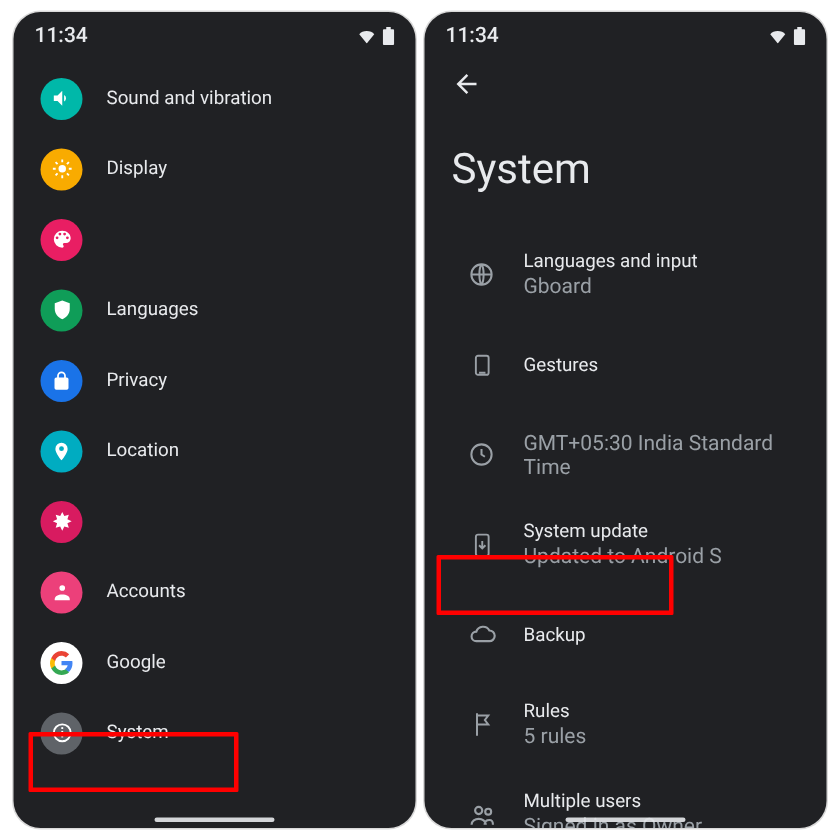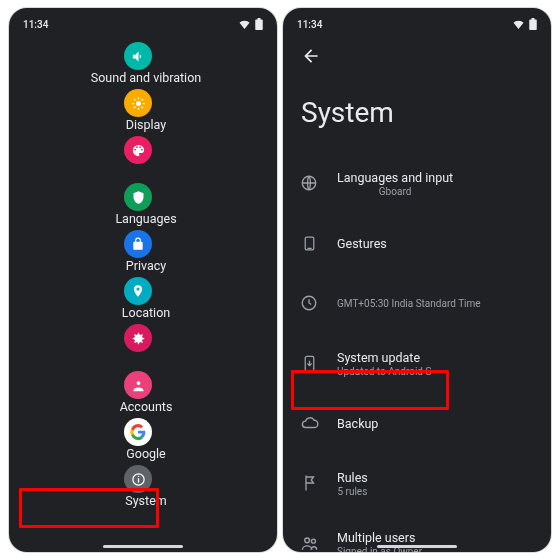--- a/index.html
+++ b/index.html
@@ -25,21 +25,21 @@
     position: relative;
     overflow: hidden;
     box-shadow: 0 0 0 1px rgba(0,0,0,0.15);
   }
   .status-bar {
     display: flex;
     justify-content: space-between;
     align-items: center;
     height: 24px;
     padding: 4px 14px 0 14px;
-    font-size: 10px;
+    font-size: 14px;
     font-weight: 500;
     color: #e8eaed;
   }
   .status-right {
     display: flex;
     align-items: center;
     gap: 4px;
   }
   .status-right svg { display: block; }
   .topbar {
@@ -65,21 +65,20 @@
   .list { 
     padding: 0 0 4px 0; 
   }
   
   .row-icon {
     display: flex;
     align-items: center;
     height: 47px;
     padding: 0 12px 0 18px;
     position: relative;
-    flex-direction: column;
   }
   .chip {
     width: 28px;
     height: 28px;
     border-radius: 50%;
     flex: 0 0 28px;
     display: flex;
     align-items: center;
     justify-content: center;
     margin-right: 16px;
@@ -89,43 +88,42 @@
   .row-icon .label {
     font-size: 12.5px;
     color: #e8eaed;
     font-weight: 400;
   }
   
   .row-sys {
     display: flex;
     align-items: center;
     min-height: 48px;
-    padding: 6px 12px 6px 8px;
+    padding: 6px 12px 6px 20px;
     position: relative;
   }
   .sys-icon {
     width: 36px;
     flex: 0 0 36px;
     display: flex;
     align-items: center;
     justify-content: center;
     margin-right: 10px;
     color: #9aa0a6;
   }
   .sys-icon svg { display:block; }
   .row-sys .label-group { display:flex; flex-direction:column; }
   .row-sys .label {
     font-size: 12.5px;
     color: #e8eaed;
   }
   .row-sys .sub {
-    font-size: 10px;
+    font-size: 14px;
     color: #9aa0a6;
     margin-top: 1px;
-    text-align: center;
   }
   .highlight {
     position: absolute;
     border: 3px solid #ff0000;
     border-radius: 1px;
     pointer-events: none;
     box-sizing: border-box;
   }
   .navbar {
     position: absolute;

